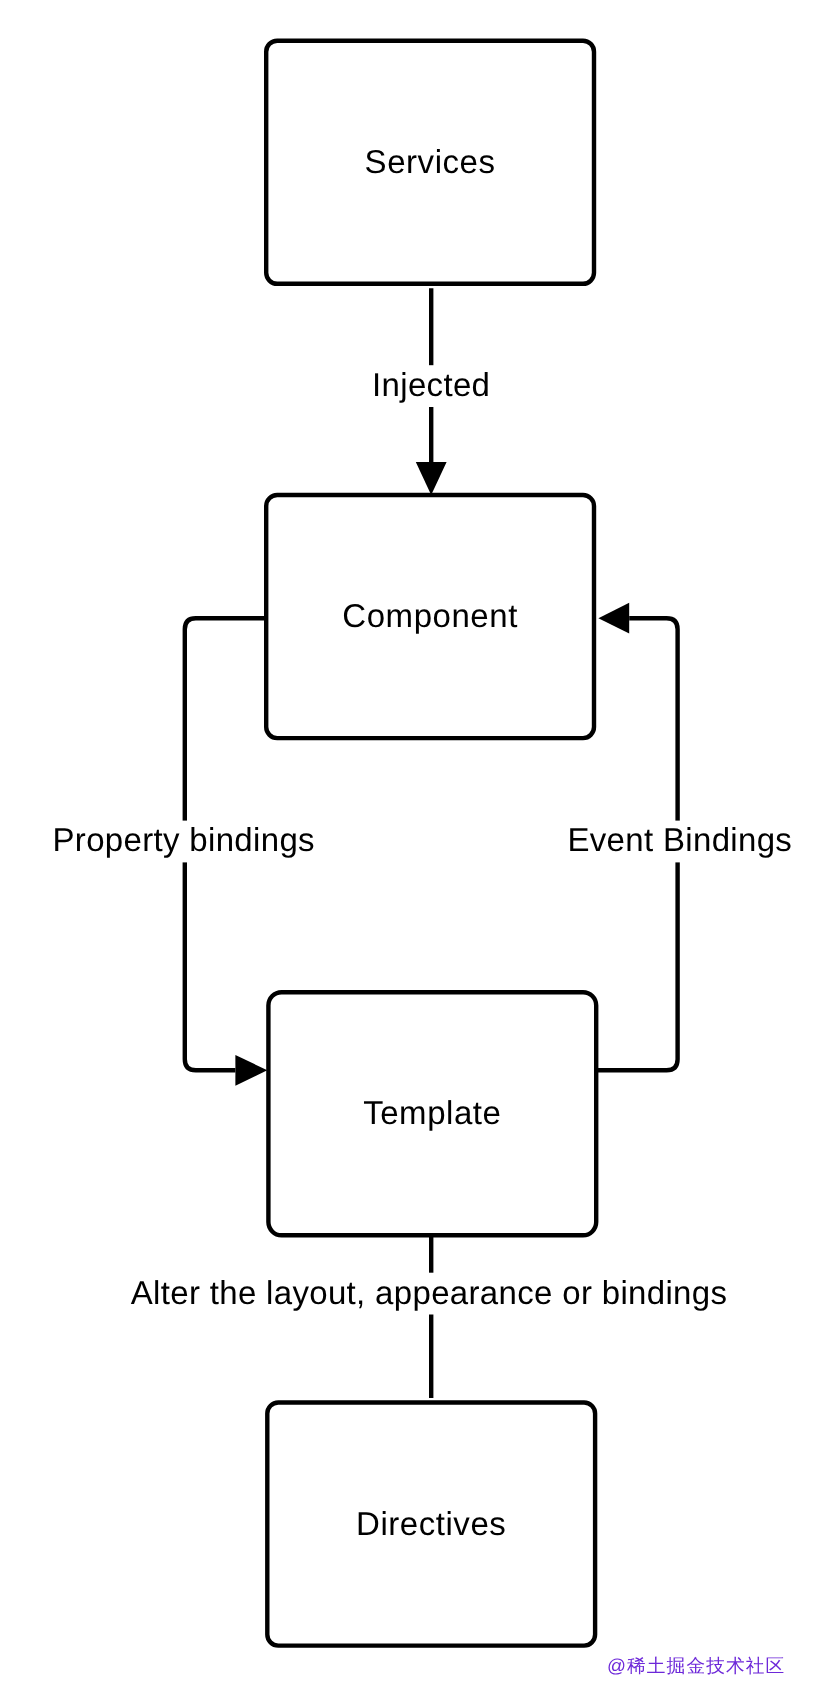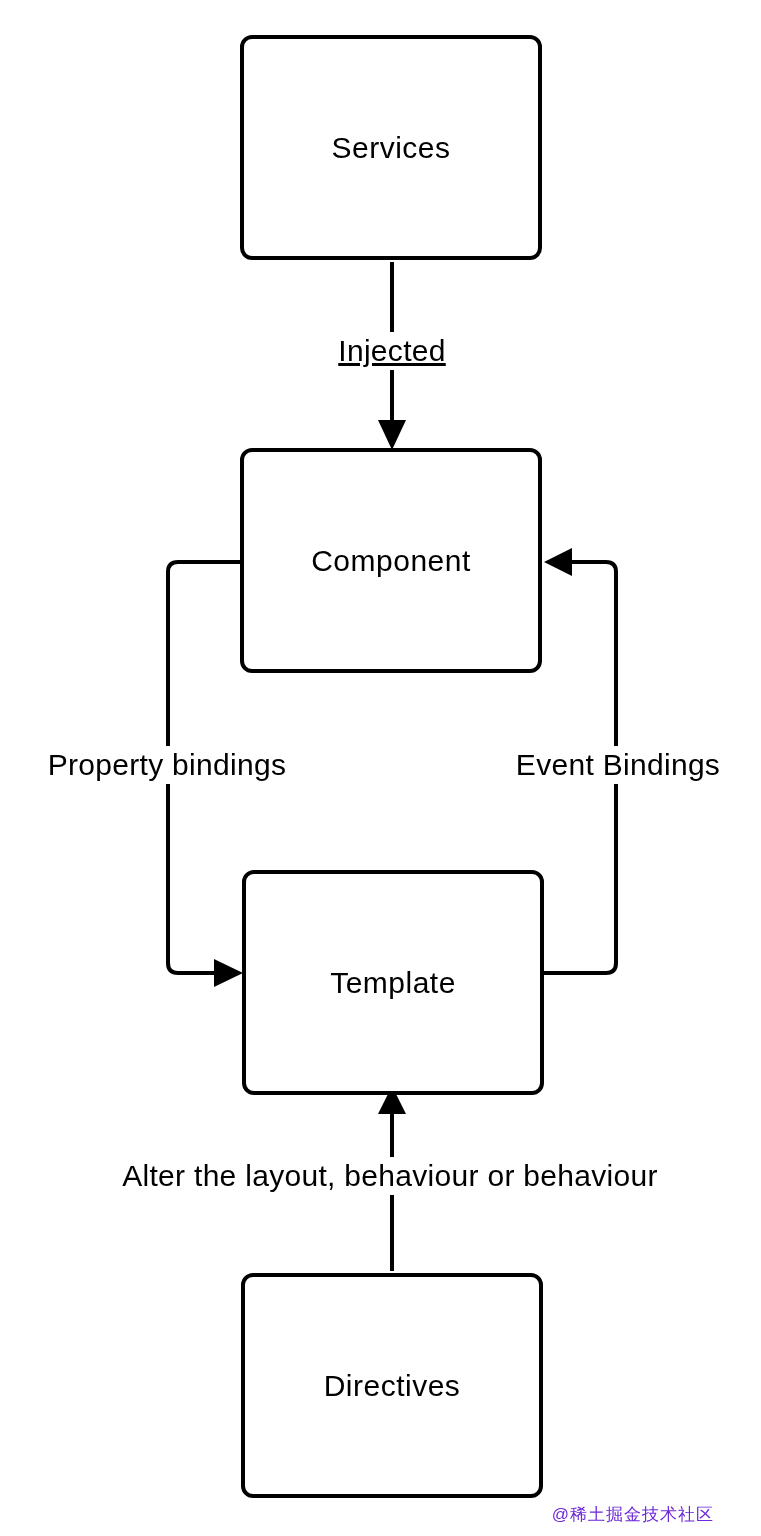--- a/index.html
+++ b/index.html
@@ -32,33 +32,33 @@
     background: #ffffff;
     display: flex;
     align-items: center;
     justify-content: center;
     font-size: 30px;
     color: #000000;
     letter-spacing: 0.5px;
   }
   .node-services   { left: 240px; top: 35px; }
   .node-component  { left: 240px; top: 448px; }
-  .node-template   { left: 242px; top: 870px; }
+  .node-template   { left: 242px; top: 900px; border-radius: 14px; }
   .node-directives { left: 241px; top: 1273px; }
   .edge-label {
     position: absolute;
     transform: translate(-50%, -50%);
     background: #ffffff;
     padding: 2px 6px;
     font-size: 30px;
     color: #000000;
     white-space: nowrap;
     letter-spacing: 0.3px;
   }
-  .label-injected { left: 392px; top: 351px; text-decoration: underline; }
+  .label-injected { left: 392px; top: 351px; }
   .label-property { left: 167px; top: 765px; }
   .label-event    { left: 618px; top: 765px; }
   .label-alter    { left: 390px; top: 1176px; }
   .watermark {
     position: absolute;
     right: 8px;
     top: 1503px;
     font-size: 17px;
     color: #6d28d9;
     letter-spacing: 1px;
@@ -99,17 +99,17 @@
   <div class="node node-directives">
     <span>Directives</span>
   </div>
 
   <div class="edge-label label-injected">Injected</div>
 
   <div class="edge-label label-event">Event Bindings</div>
 
   <div class="edge-label label-property">Property bindings</div>
 
-  <div class="edge-label label-alter">Alter the layout, behaviour or behaviour</div>
+  <div class="edge-label label-alter">Alter the layout, appearance or bindings</div>
 
   <div class="watermark">@稀土掘金技术社区</div>
 
 </div>
 
 </body></html>

